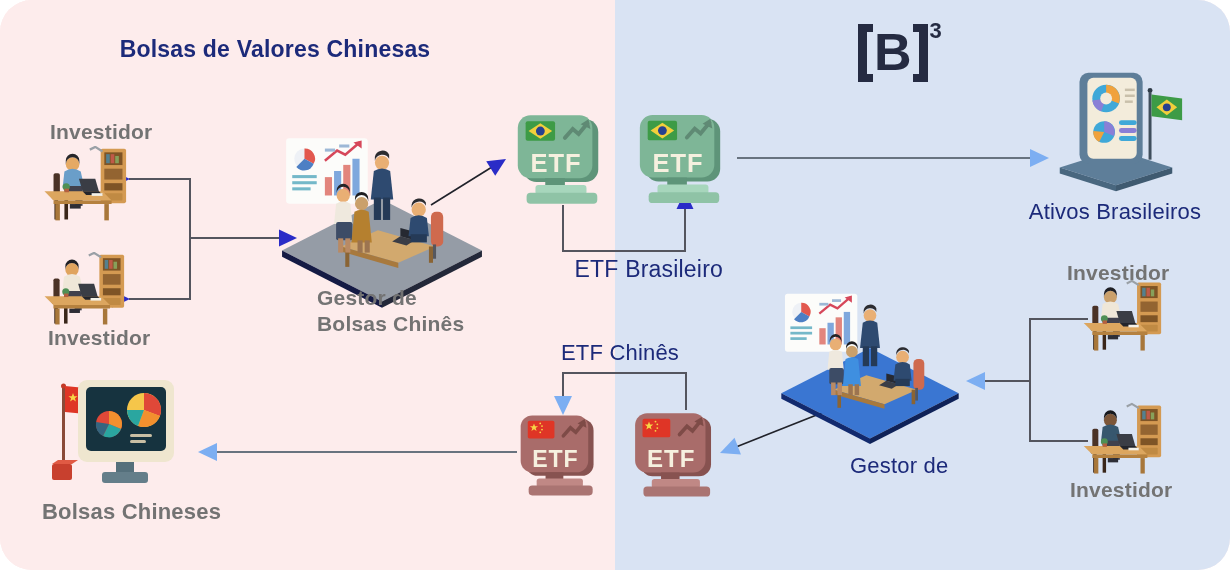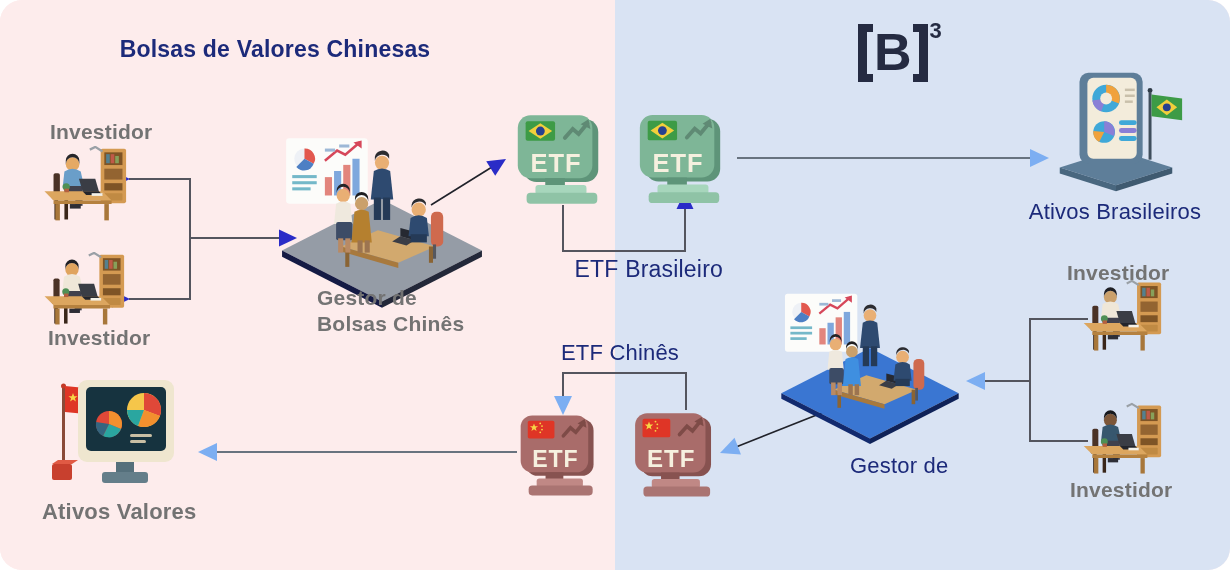--- a/index.html
+++ b/index.html
@@ -1,16 +1,16 @@
 <!DOCTYPE html>
 <html><head>
 <meta charset="utf-8">
 <style>
   html,body{margin:0;padding:0;background:#ffffff;font-family:"Liberation Sans",sans-serif;}
-  .canvas{position:relative;width:1230px;height:570px;border-radius:22px;overflow:hidden;background:#fdecec;}
+  .canvas{position:relative;width:1230px;height:570px;border-radius:32px;overflow:hidden;background:#fdecec;}
   .half{position:absolute;top:0;height:570px;width:615px;}
   .half.pink{left:0;background:#fdecec;}
   .half.blue{left:615px;background:#d9e3f3;}
   .lbl{position:absolute;white-space:pre;}
   .lbl-gray{color:#737373;font-size:21px;font-weight:600;letter-spacing:.2px;}
   .lbl-navy{color:#1c2a7a;font-size:22px;font-weight:400;letter-spacing:.2px;}
   .title-left{left:75px;top:36px;width:400px;text-align:center;color:#1c2a7a;font-size:23px;font-weight:700;letter-spacing:.2px;}
   .two-line{line-height:26px;margin-left:34px;}
 
   
@@ -343,14 +343,14 @@
       <circle cx="67" cy="52" r="13" fill="#e04838"></circle>
       <path d="M67 52 L67 39 A13 13 0 0 1 79 57 Z" fill="#f2902e"></path>
       <path d="M67 52 L79 57 A13 13 0 0 1 61 64 Z" fill="#2aa6a0"></path>
       <path d="M67 52 L61 64 A13 13 0 0 1 54 50 Z" fill="#35657f"></path>
     </g>
     <rect x="88" y="62" width="22" height="3" rx="1.5" fill="#c9bfa4"></rect>
     <rect x="88" y="68" width="16" height="3" rx="1.5" fill="#c9bfa4"></rect>
     <rect x="74" y="90" width="18" height="10" fill="#55707c"></rect>
     <rect x="60" y="100" width="46" height="11" rx="3" fill="#647e8a"></rect>
   </svg>
-  <div class="lbl lbl-gray" style="left:42px;top:499px;font-size:22px;">Ativos Valores</div>
+  <div class="lbl lbl-gray" style="left:42px;top:499px;font-size:22px;">Bolsas Chineses</div>
 </div>
 
 </body></html>

